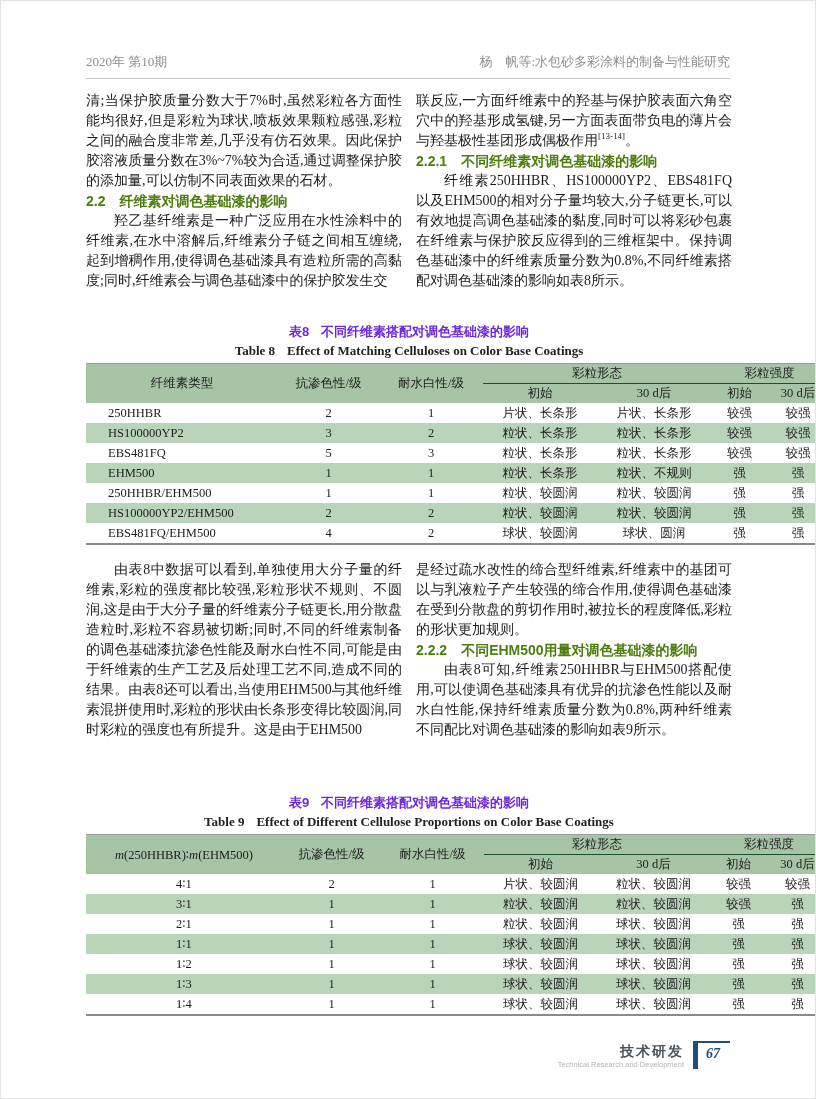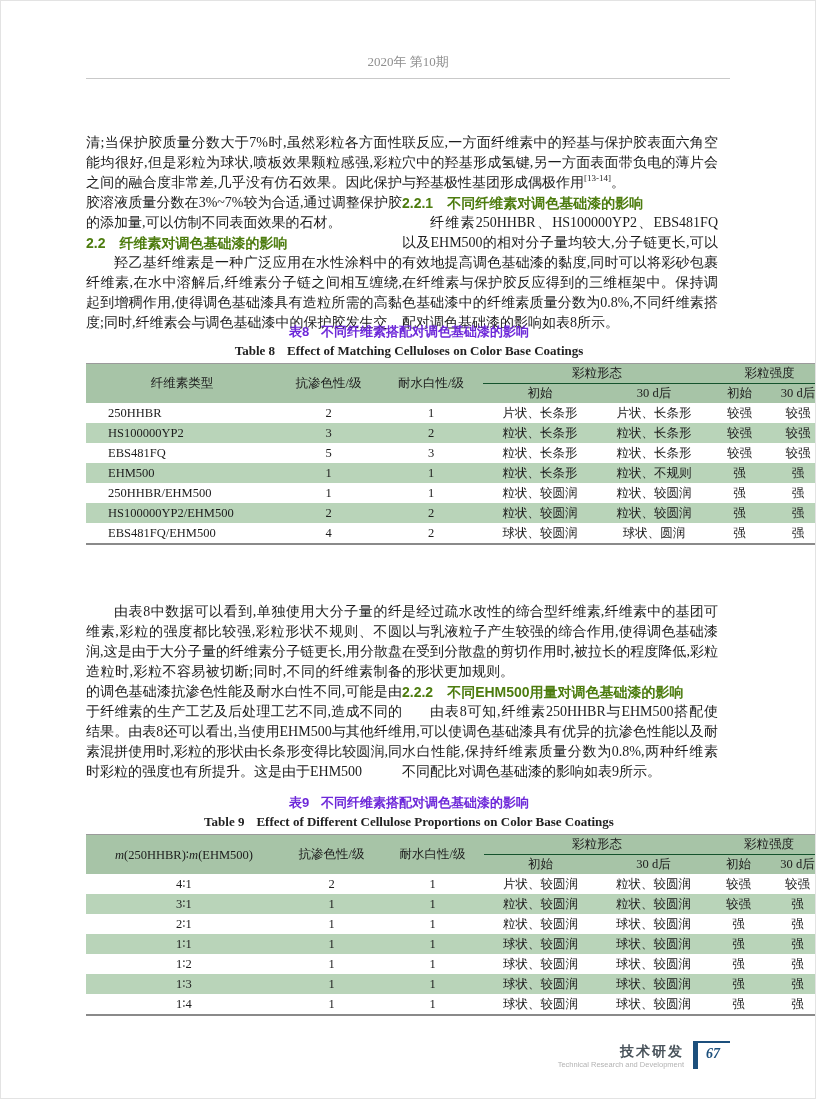--- a/index.html
+++ b/index.html
@@ -4,26 +4,26 @@
 <style>
   html,body{margin:0;padding:0;background:#fff;}
   .page{
     position:relative;width:816px;height:1099px;background:#ffffff;
     font-family:"Liberation Serif","DejaVu Serif",serif;color:#1c1c1c;
     box-sizing:border-box;border:1px solid #e3e3e3;overflow:hidden;
   }
   
   .pg-header{
     position:absolute;left:85px;right:85px;top:52px;
-    display:flex;justify-content:center;align-items:flex-end;
+    display:flex;justify-content:space-between;align-items:flex-end;
     font-size:13px;color:#8f8f8f;
     border-bottom:1px solid #c9c9c9;padding-bottom:7px;
   }
   
-  .cols{position:absolute;left:85px;width:646px;display:flex;justify-content:flex-start;margin-top:42px;}
+  .cols{position:absolute;left:85px;width:646px;display:flex;justify-content:space-between;}
   .cols-top{top:90px;}
   .cols-mid{top:559px;}
   .col{width:316px;font-size:14px;line-height:20px;text-align:justify;}
   .col p{margin:0;}
   .p-indent{text-indent:2em;}
   .h-green{
     margin:0;font-family:"Liberation Sans","DejaVu Sans",sans-serif;
     font-size:14px;font-weight:bold;color:#4d7c0f;line-height:20px;text-align:left;
   }
   .h-green .h-num{margin-right:1em;}
@@ -69,20 +69,21 @@
     font-size:14px;font-weight:bold;font-style:italic;color:#1c4f7c;line-height:19px;
   }
 </style>
 </head>
 <body>
 
 <div class="page">
 
   <div class="pg-header">
     <span>2020年 第10期</span>
+    <span>杨　帆等:水包砂多彩涂料的制备与性能研究</span>
   </div>
 
   <div class="cols cols-top">
     <div class="col">
       <p>清;当保护胶质量分数大于7%时,虽然彩粒各方面性能均很好,但是彩粒为球状,喷板效果颗粒感强,彩粒之间的融合度非常差,几乎没有仿石效果。因此保护胶溶液质量分数在3%~7%较为合适,通过调整保护胶的添加量,可以仿制不同表面效果的石材。</p>
       <h3 class="h-green"><span class="h-num">2.2</span><span>纤维素对调色基础漆的影响</span></h3>
       <p class="p-indent">羟乙基纤维素是一种广泛应用在水性涂料中的纤维素,在水中溶解后,纤维素分子链之间相互缠绕,起到增稠作用,使得调色基础漆具有造粒所需的高黏度;同时,纤维素会与调色基础漆中的保护胶发生交</p>
     </div>
     <div class="col">
       <p><span>联反应,一方面纤维素中的羟基与保护胶表面六角空穴中的羟基形成氢键,另一方面表面带负电的薄片会与羟基极性基团形成偶极作用</span><sup class="ref">[13-14]</sup><span>。</span></p>

